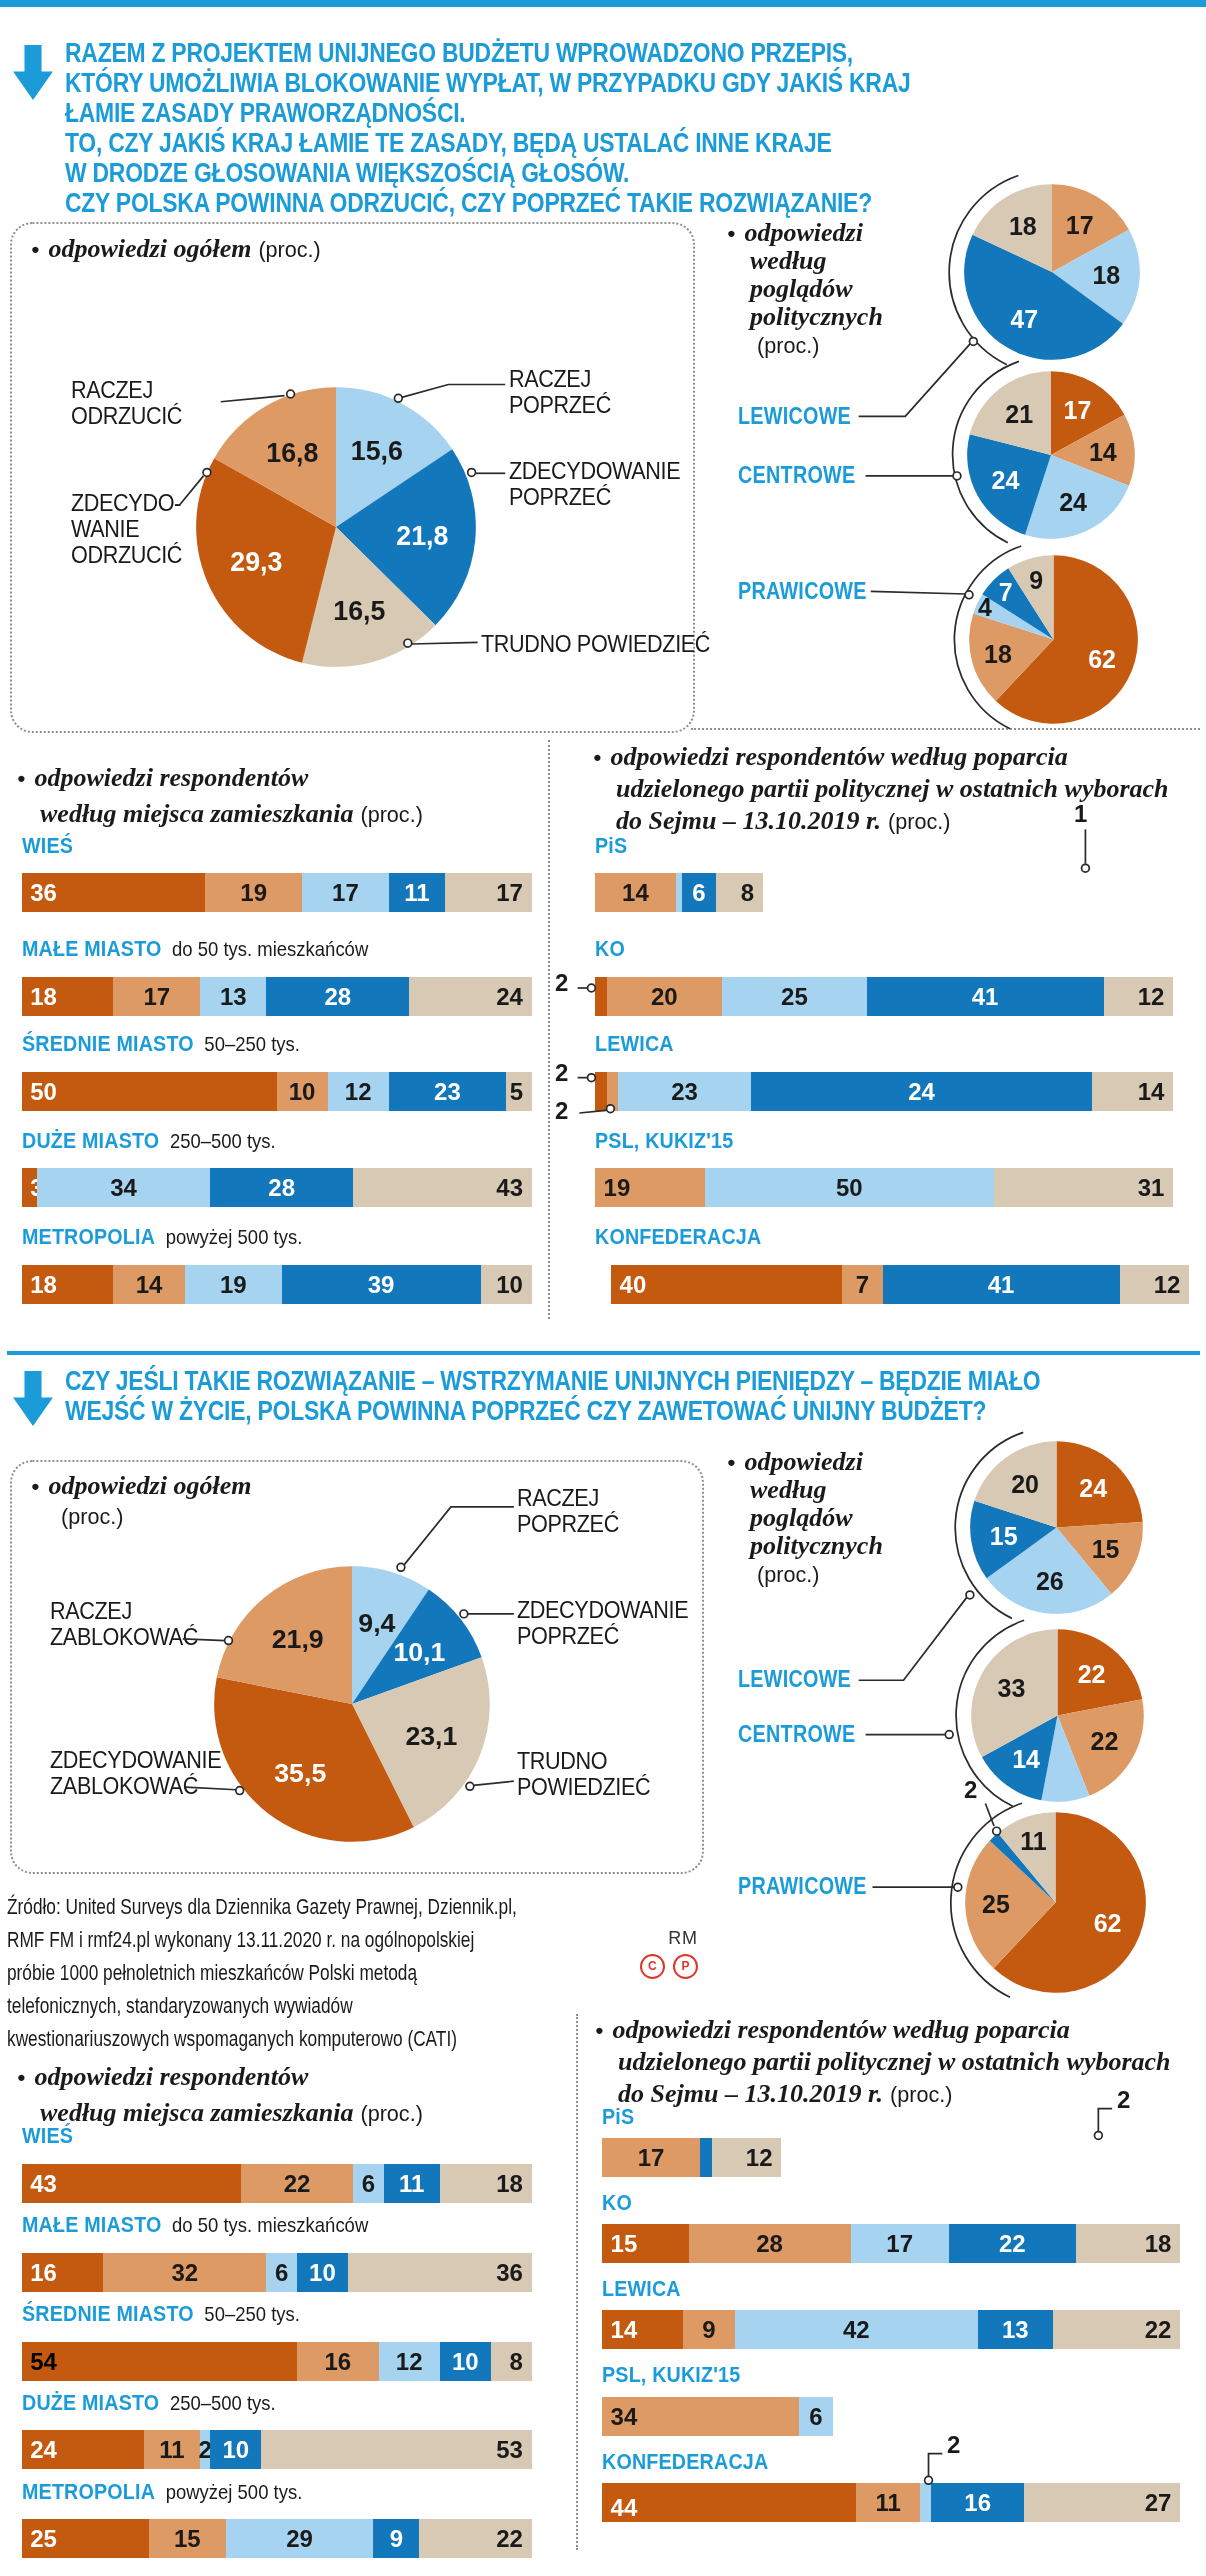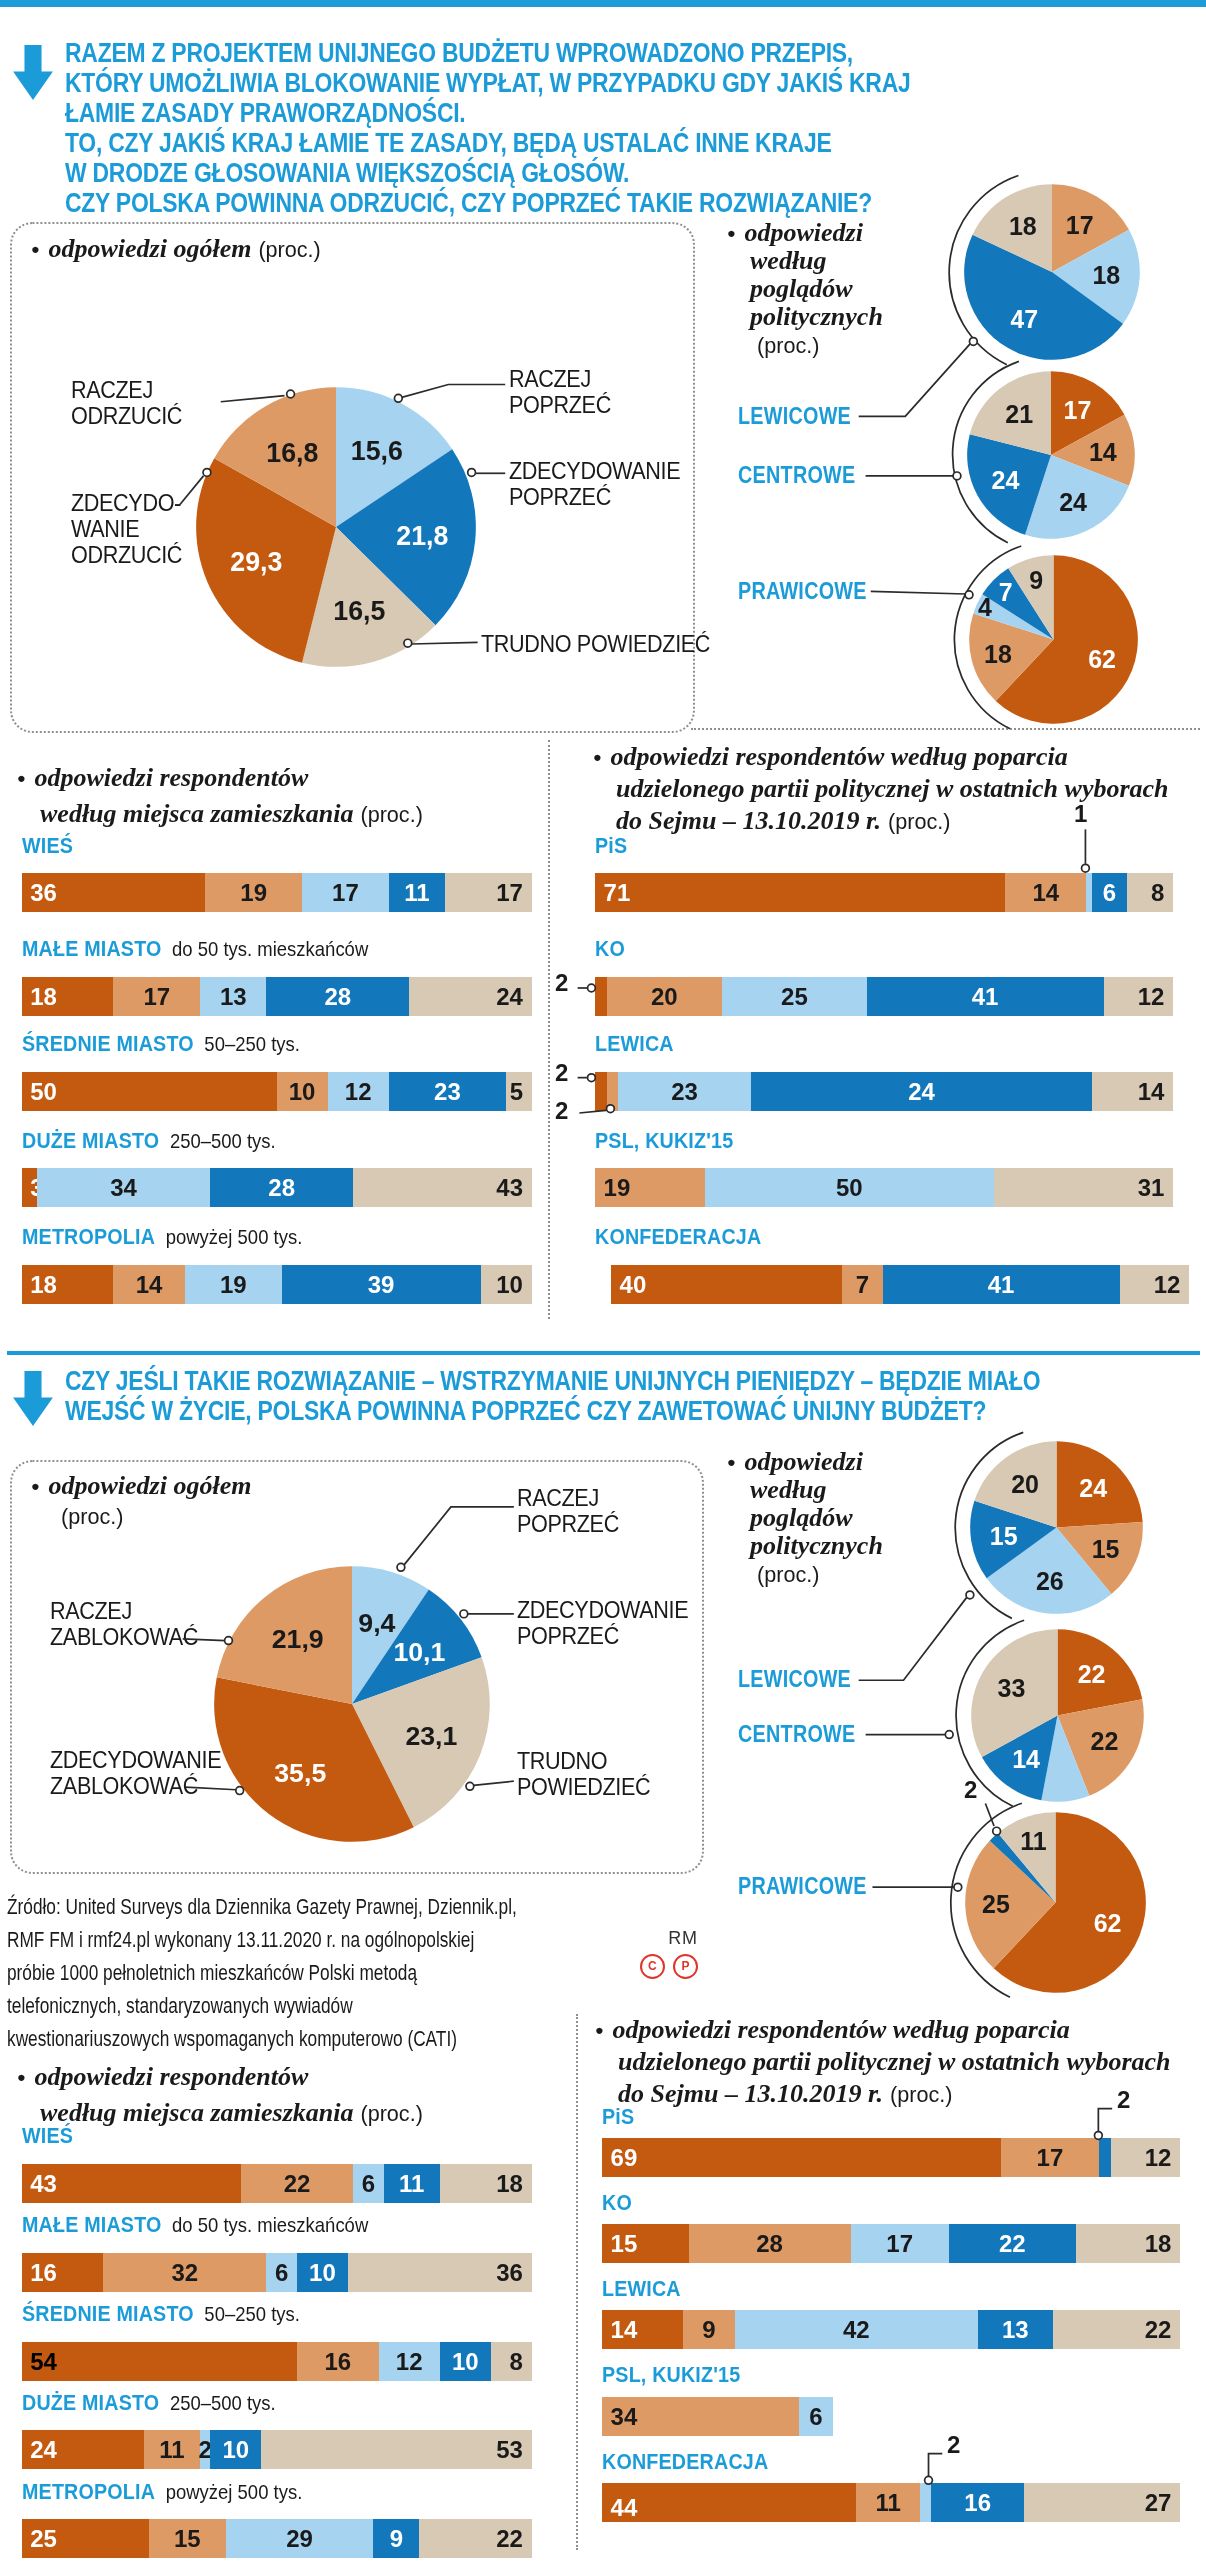--- a/index.html
+++ b/index.html
@@ -352,23 +352,20 @@
       </div>
       <div class="seg mid" style="width: 39%; background: rgb(19, 119, 188); color: rgb(255, 255, 255);">
         <span>39</span>
       </div>
       <div class="seg last" style="width: 10%; background: rgb(216, 201, 180); color: rgb(26, 26, 26);">
         <span>10</span>
       </div>
     </div>
     <div class="rowlbl cond" style="position: absolute; left: 595px; top: 833px;"><span class="blbl" style="color: rgb(27, 156, 217);">PiS</span></div>
     <div class="bar" style="position: absolute; left: 595px; top: 873px; width: 578px;">
-      <div class="seg first" style="width: 71%; background: rgb(196, 90, 16); color: rgb(255, 255, 255);">
-        <span>71</span>
-      </div>
       <div class="seg mid" style="width: 14%; background: rgb(222, 154, 100); color: rgb(26, 26, 26);">
         <span>14</span>
       </div>
       <div class="seg mid" style="width: 1%; background: rgb(165, 211, 240); color: rgb(26, 26, 26);"></div>
       <div class="seg mid" style="width: 6%; background: rgb(19, 119, 188); color: rgb(255, 255, 255);">
         <span>6</span>
       </div>
       <div class="seg last" style="width: 8%; background: rgb(216, 201, 180); color: rgb(26, 26, 26);">
         <span>8</span>
       </div>
@@ -519,23 +516,20 @@
       </div>
       <div class="seg mid" style="width: 9%; background: rgb(19, 119, 188); color: rgb(255, 255, 255);">
         <span>9</span>
       </div>
       <div class="seg last" style="width: 22%; background: rgb(216, 201, 180); color: rgb(26, 26, 26);">
         <span>22</span>
       </div>
     </div>
     <div class="rowlbl cond" style="position: absolute; left: 602px; top: 2104px;"><span class="blbl" style="color: rgb(27, 156, 217);">PiS</span></div>
     <div class="bar" style="position: absolute; left: 602px; top: 2138px; width: 578px;">
-      <div class="seg first" style="width: 69%; background: rgb(196, 90, 16); color: rgb(255, 255, 255);">
-        <span>69</span>
-      </div>
       <div class="seg mid" style="width: 17%; background: rgb(222, 154, 100); color: rgb(26, 26, 26);">
         <span>17</span>
       </div>
       <div class="seg mid" style="width: 2%; background: rgb(19, 119, 188); color: rgb(255, 255, 255);"></div>
       <div class="seg last" style="width: 12%; background: rgb(216, 201, 180); color: rgb(26, 26, 26);">
         <span>12</span>
       </div>
     </div>
     <div class="rowlbl cond" style="position: absolute; left: 602px; top: 2190px;"><span class="blbl" style="color: rgb(27, 156, 217);">KO</span></div>
     <div class="bar" style="position: absolute; left: 602px; top: 2224px; width: 578px;">

